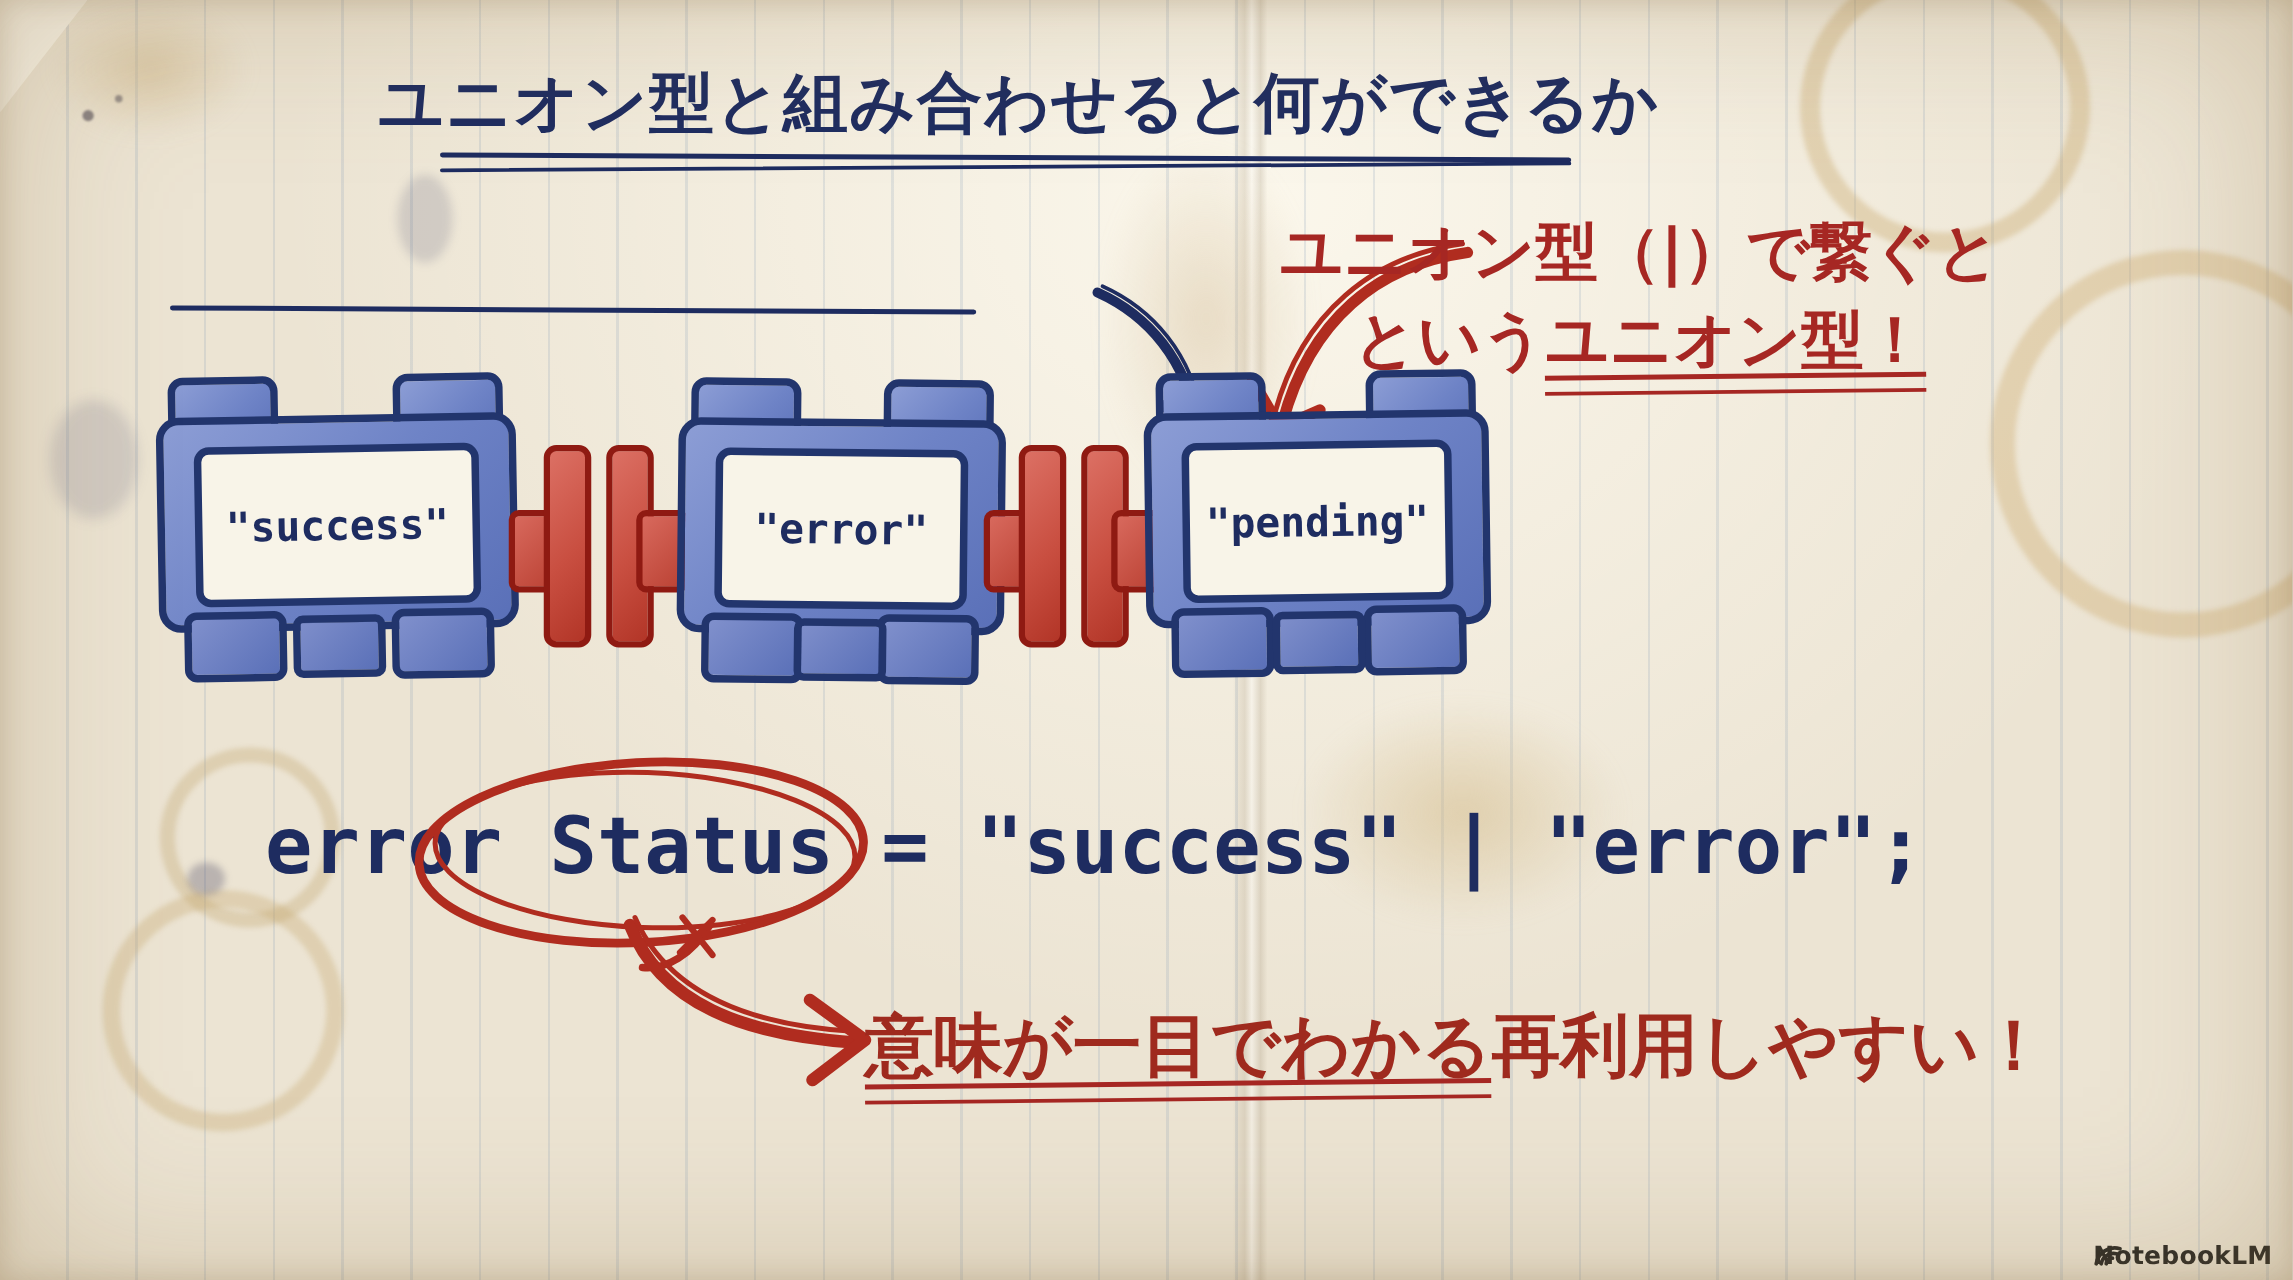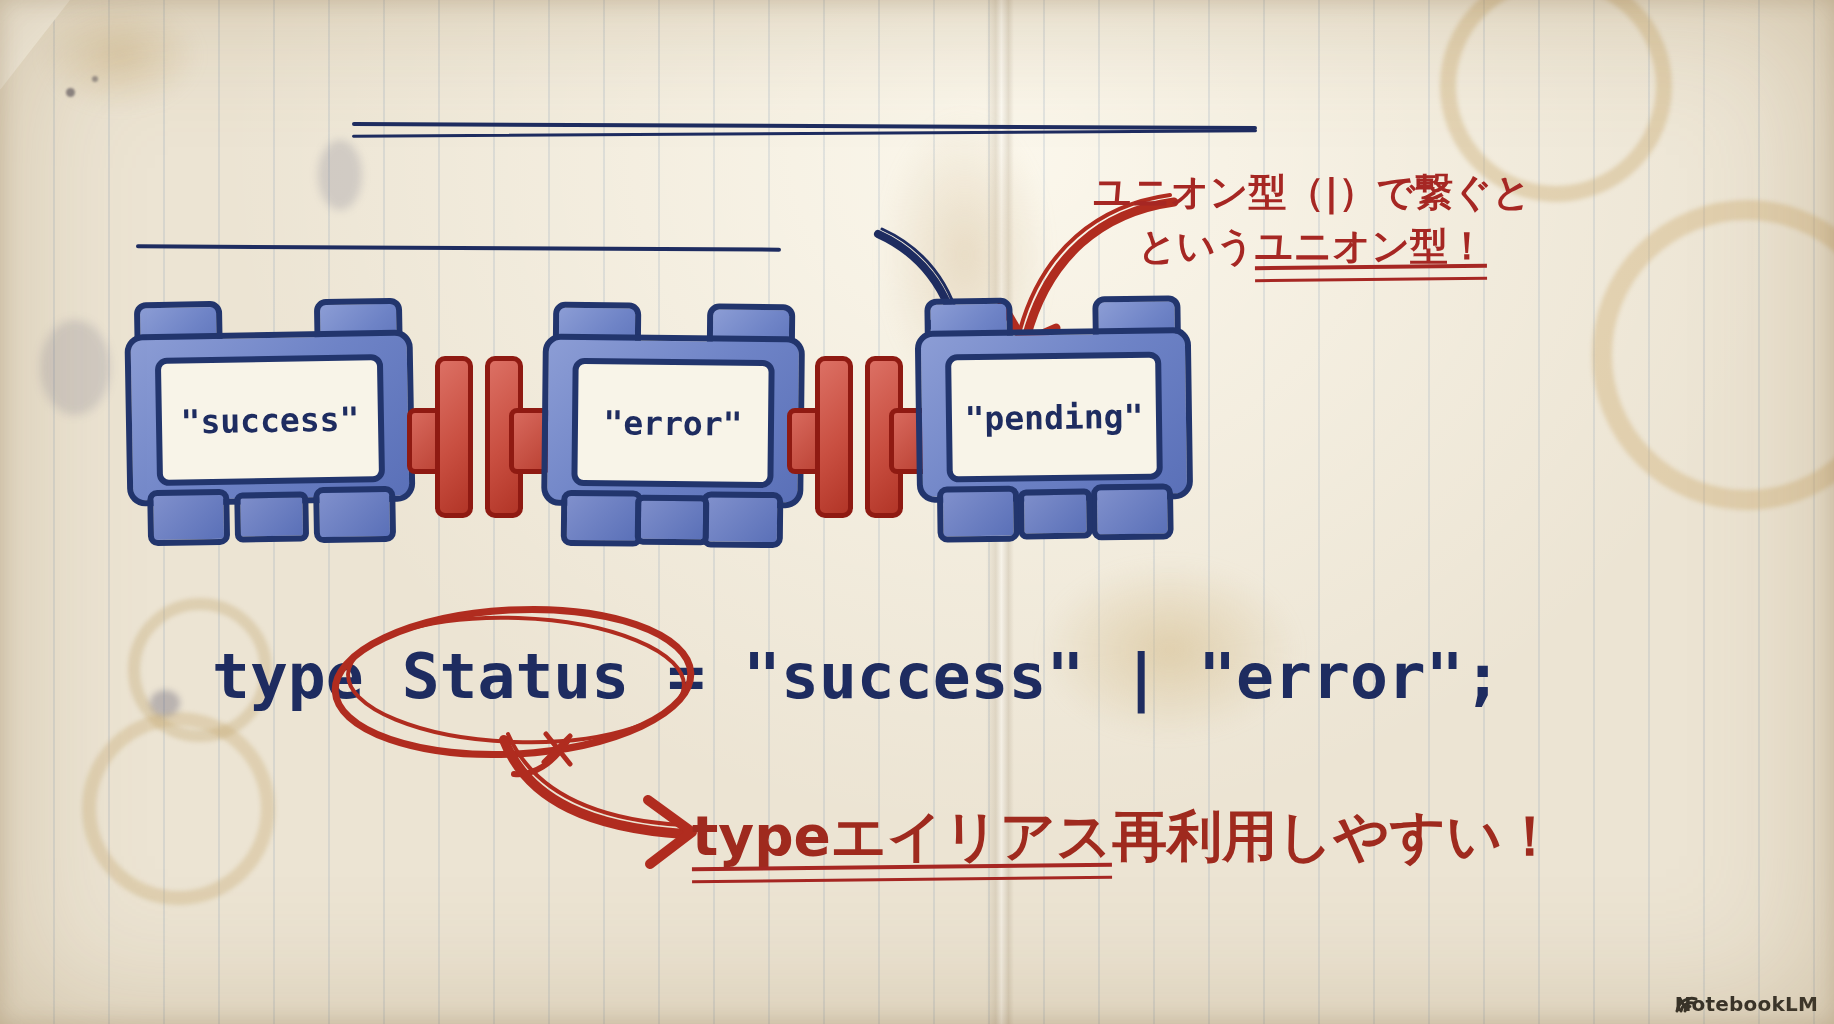--- a/index.html
+++ b/index.html
@@ -27,21 +27,21 @@
     font-size:52px;font-weight:bold;color:#1e2c60;letter-spacing:1px;}
   .title-underline{position:absolute;left:352px;top:124px;width:905px;}
   .title-underline .l1{height:4px;background:#1e2c60;transform:rotate(0.25deg);border-radius:2px;}
   .title-underline .l2{height:3px;background:#1e2c60;margin-top:4px;transform:rotate(-0.35deg);border-radius:2px;}
 
   .left-note{position:absolute;left:133px;top:178px;font-size:45px;font-weight:bold;color:#1e2c60;}
   .left-note-underline{position:absolute;left:136px;top:246px;width:645px;height:4px;
     background:#1e2c60;transform:rotate(0.3deg);border-radius:2px;}
 
   .union-note{position:absolute;left:988px;top:166px;width:648px;text-align:center;
-    font-size:38px;font-weight:bold;color:#a62723;line-height:1.42;}
+    font-size:50px;font-weight:bold;color:#a62723;line-height:1.42;}
   .u-red{position:relative;display:inline-block;}
   .u-red::after{content:"";position:absolute;left:0;right:0;bottom:-7px;height:9px;
     border-top:4px solid #a62723;border-bottom:3px solid #a62723;transform:rotate(-0.6deg);}
 
   
   .block{position:absolute;height:245px;}
   .block.b1{left:126px;top:300px;width:288px;transform:rotate(-1deg);}
   .block.b2{left:542px;top:303px;width:262px;transform:rotate(0.6deg);}
   .block.b3{left:916px;top:297px;width:276px;transform:rotate(-0.8deg);}
   .block .ear{position:absolute;top:0;width:76px;height:58px;border:6px solid #22356d;border-radius:12px;
@@ -94,20 +94,21 @@
   <div class="stain-blob" style="left:1040px;top:560px;width:260px;height:180px;background:radial-gradient(ellipse, rgba(208,182,130,0.50) 0%, rgba(208,182,130,0) 70%);"></div>
   <div class="stain-blob" style="left:880px;top:110px;width:170px;height:290px;background:radial-gradient(ellipse, rgba(205,180,140,0.38) 0%, rgba(205,180,140,0) 70%);"></div>
   <div class="stain-blob" style="left:40px;top:0px;width:160px;height:110px;background:radial-gradient(ellipse, rgba(200,172,120,0.45) 0%, rgba(200,172,120,0) 70%);"></div>
   <div class="speck" style="left:66px;top:88px;width:9px;height:9px;background:rgba(60,55,70,0.55);"></div>
   <div class="speck" style="left:92px;top:76px;width:6px;height:6px;background:rgba(60,55,70,0.45);"></div>
   <div class="speck" style="left:318px;top:140px;width:44px;height:70px;background:rgba(80,80,110,0.18);filter:blur(4px);"></div>
   <div class="speck" style="left:40px;top:320px;width:70px;height:95px;background:rgba(70,70,105,0.16);filter:blur(5px);"></div>
   <div class="speck" style="left:150px;top:690px;width:30px;height:26px;background:rgba(70,65,95,0.30);filter:blur(3px);"></div>
   <div class="corner-tear" style="left:0;top:0;width:70px;height:90px;clip-path:polygon(0 0,100% 0,0 100%);box-shadow:2px 2px 5px rgba(120,95,55,0.3);"></div>
 
+  <div class="title">ユニオン型と組み合わせると何ができるか</div>
   <div class="title-underline">
     <div class="l1"></div>
       <div class="l2"></div>
   </div>
 
   <div class="left-note-underline"></div>
 
   <svg style="left:866px;top:226px;" width="120" height="135" viewBox="0 0 120 135">
     <path d="M12,8 C52,26 84,62 92,116" fill="none" stroke="#1e2c60" stroke-width="8" stroke-linecap="round"></path>
     <path d="M16,3 C56,21 88,57 96,110" fill="none" stroke="#1e2c60" stroke-width="3" stroke-linecap="round"></path>
@@ -168,37 +169,37 @@
     <div class="ear right"></div>
     <div class="body"></div>
     <div class="foot left"></div>
     <div class="foot right"></div>
     <div class="tab"></div>
     <div class="plate">
       <span class="lbl">"pending"</span>
     </div>
   </div>
 
-  <div class="code"><span>type </span><span>Status</span><span> = "success" | "error";</span></div>
+  <div class="code"><span>error </span><span>Status</span><span> = "success" | "error";</span></div>
 
   <svg style="left:318px;top:594px;" width="395" height="215" viewBox="0 0 395 215">
     <ellipse cx="195" cy="88" rx="178" ry="72" fill="none" stroke="#b02c1f" stroke-width="7" transform="rotate(-3 195 88)"></ellipse>
     <ellipse cx="198" cy="86" rx="168" ry="62" fill="none" stroke="#b02c1f" stroke-width="4" transform="rotate(2 198 86)"></ellipse>
     <path d="M250,146 C235,170 215,182 196,180" fill="none" stroke="#b02c1f" stroke-width="6" stroke-linecap="round"></path>
     <path d="M228,140 L252,170 M252,142 L226,168" fill="none" stroke="#b02c1f" stroke-width="5" stroke-linecap="round"></path>
   </svg>
 
   <svg style="left:446px;top:728px;" width="280" height="150" viewBox="0 0 280 150">
     <path d="M58,12 C82,74 148,100 238,106" fill="none" stroke="#b02c1f" stroke-width="10" stroke-linecap="round"></path>
     <path d="M62,6 C88,66 152,92 236,97" fill="none" stroke="#b02c1f" stroke-width="4" stroke-linecap="round"></path>
     <polyline points="202,72 246,104 204,136" fill="none" stroke="#b02c1f" stroke-width="10" stroke-linecap="round" stroke-linejoin="round"></polyline>
   </svg>
 
   <div class="alias-note">
-    <div class="line1"><span class="u-red">typeエイリアス</span><span>再利用しやすい！</span></div>
+    <div class="line1"><span class="u-red">意味が一目でわかる</span><span>再利用しやすい！</span></div>
   </div>
 
   <div class="footer">
     <svg width="24" height="22" viewBox="0 0 24 22">
       <path d="M2,18 A 15 15 0 0 1 21,6" fill="none" stroke="#2e2c27" stroke-width="3" stroke-linecap="round"></path>
       <path d="M6,18 A 10 10 0 0 1 18,10" fill="none" stroke="#2e2c27" stroke-width="3" stroke-linecap="round"></path>
       <path d="M10,18 A 5 5 0 0 1 15,13.5" fill="none" stroke="#2e2c27" stroke-width="3" stroke-linecap="round"></path>
     </svg>
     <span class="brand">NotebookLM</span>
   </div>

